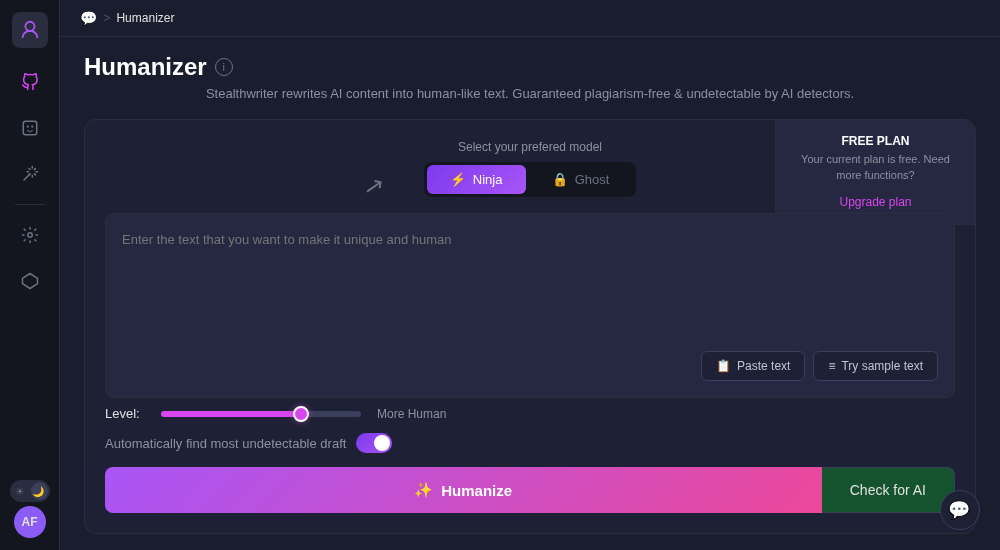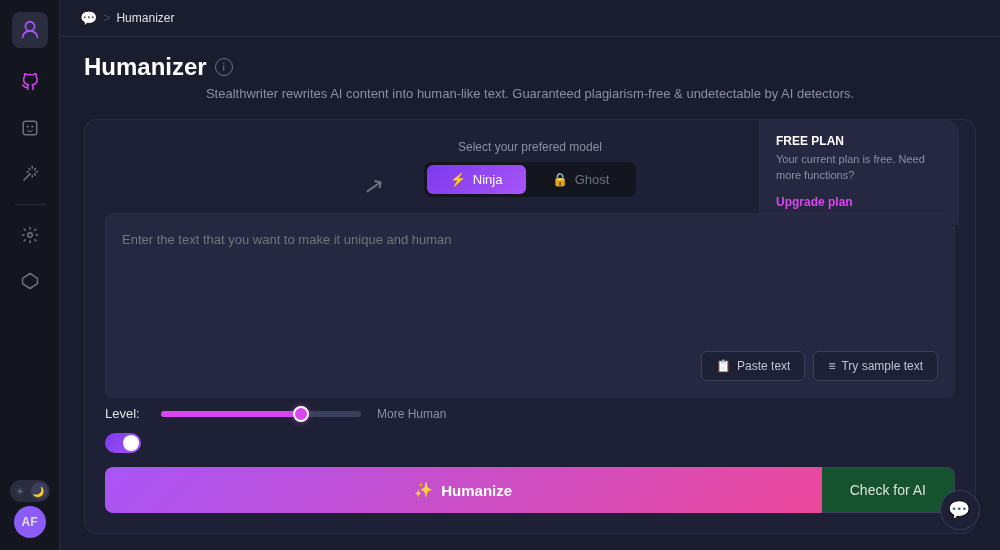--- a/index.html
+++ b/index.html
@@ -171,45 +171,46 @@
       display: flex;
       flex-direction: column;
       position: relative;
       border: 1px solid #2a2d3e;
     }
 
     
     .free-plan-banner {
       position: absolute;
       top: 0;
-      right: 16px;
+      right: 0;
       width: 200px;
       background: #252840;
       border-radius: 0 12px 0 12px;
       padding: 14px 16px;
       border-left: 1px solid #2a2d3e;
       border-bottom: 1px solid #2a2d3e;
+      text-align: center;
     }
     .free-plan-title {
       font-size: 12px;
       font-weight: 700;
       color: #ffffff;
       margin-bottom: 4px;
     }
     .free-plan-text {
       font-size: 11px;
       color: #8b90a0;
       line-height: 1.4;
       margin-bottom: 9px;
     }
     .upgrade-link {
       font-size: 12px;
       color: #d946ef;
       cursor: pointer;
-      font-weight: 700;
+      font-weight: 400;
     }
 
     
     .model-section {
       display: flex;
       flex-direction: column;
       align-items: center;
       margin-bottom: 16px;
       position: relative;
     }
@@ -539,20 +540,21 @@
         <span class="level-label">Level:</span>
         <div class="slider-wrapper">
           <div class="slider-track">
             <div class="slider-thumb"></div>
           </div>
         </div>
         <span class="slider-end-label">More Human</span>
       </div>
 
       <div class="auto-detect-row">
+        <span class="auto-detect-label">Automatically find most undetectable draft</span>
         <div class="toggle">
           <div class="toggle-knob"></div>
         </div>
       </div>
 
       <div class="bottom-buttons">
         <button class="humanize-btn">
           <span>✨</span>
           <span>Humanize</span>
         </button>

